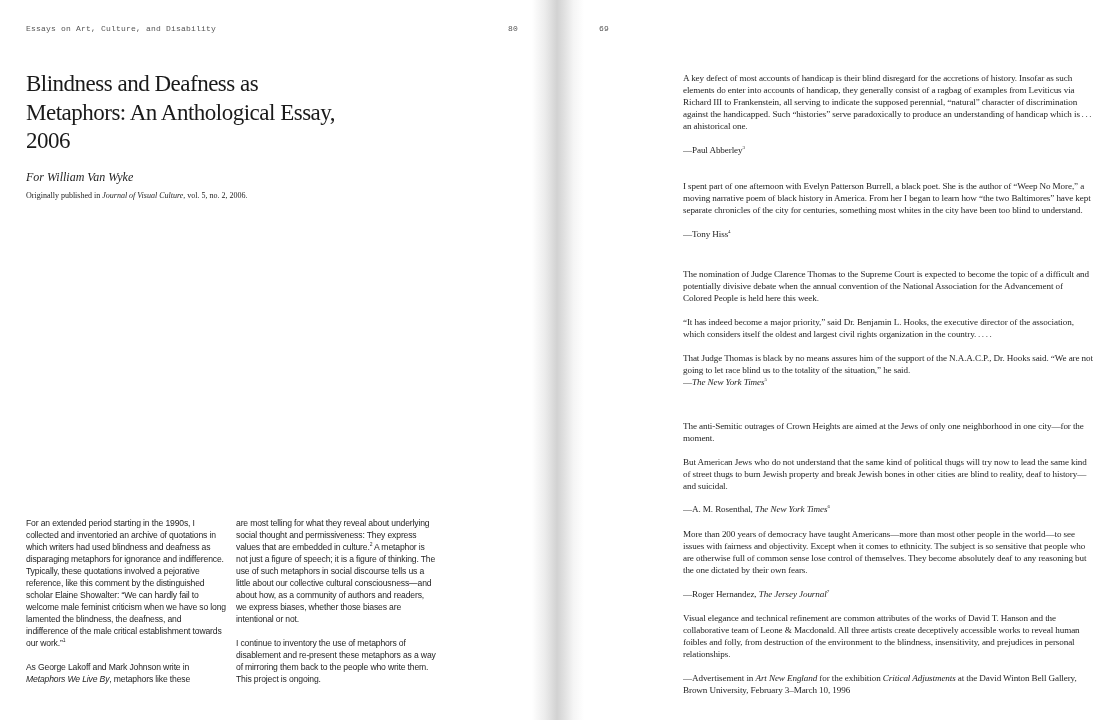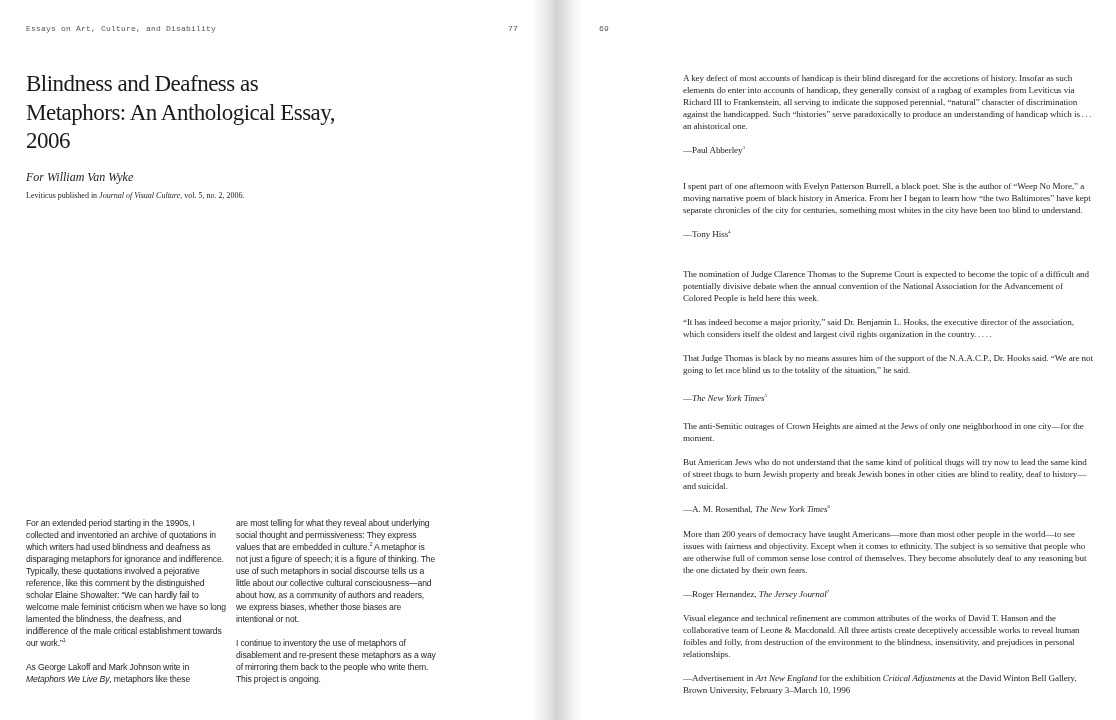--- a/index.html
+++ b/index.html
@@ -71,32 +71,32 @@
   .source { display: block; }
 </style>
 </head>
 <body>
 
 <div class="spread">
 
   <div class="gutter"></div>
 
   <div class="running-head rh-title">Essays on Art, Culture, and Disability</div>
-  <div class="running-head folio-left">77</div>
+  <div class="running-head folio-left">80</div>
   <div class="running-head folio-right">69</div>
 
   <h1 class="title">
     <span>Blindness and Deafness as</span><br>
     <span>Metaphors: An Anthological Essay,</span><br>
     <span>2006</span>
   </h1>
 
   <div class="dedication">For William Van Wyke</div>
 
-  <div class="pubnote"><span>Leviticus published in </span><i>Journal of Visual Culture</i><span>, vol. 5, no. 2, 2006.</span></div>
+  <div class="pubnote"><span>Originally published in </span><i>Journal of Visual Culture</i><span>, vol. 5, no. 2, 2006.</span></div>
 
   <div class="sans-col col-a">
     <p><span>For an extended period starting in the 1990s, I collected and inventoried an archive of quotations in which writers had used blindness and deafness as disparaging metaphors for ignorance and indifference. Typically, these quotations involved a pejorative reference, like this comment by the distinguished scholar Elaine Showalter: “We can hardly fail to welcome male feminist criticism when we have so long lamented the blindness, the deafness, and indifference of the male critical establishment towards our work.”</span><sup>1</sup></p>
     <p><span>As George Lakoff and Mark Johnson write in </span><i>Metaphors We Live By</i><span>, metaphors like these</span></p>
   </div>
 
   <div class="sans-col col-b">
     <p><span>are most telling for what they reveal about underlying social thought and permissiveness: They express values that are embedded in culture.</span><sup>2</sup><span> A metaphor is not just a figure of speech; it is a figure of thinking. The use of such metaphors in social discourse tells us a little about our collective cultural consciousness—and about how, as a community of authors and readers, we express biases, whether those biases are intentional or not.</span></p>
     <p>I continue to inventory the use of metaphors of disablement and re-present these metaphors as a way of mirroring them back to the people who write them. This project is ongoing.</p>
   </div>
@@ -109,21 +109,21 @@
     </div>
 
     <div class="quote-block" style="top:108px">
       <p>I spent part of one afternoon with Evelyn Patterson Burrell, a black poet. She is the author of “Weep No More,” a moving narrative poem of black history in America. From her I began to learn how “the two Baltimores” have kept separate chronicles of the city for centuries, something most whites in the city have been too blind to understand.</p>
       <span class="source"><span>—Tony Hiss</span><sup>4</sup></span>
     </div>
 
     <div class="quote-block" style="top:196px">
       <p>The nomination of Judge Clarence Thomas to the Supreme Court is expected to become the topic of a difficult and potentially divisive debate when the annual convention of the National Association for the Advancement of Colored People is held here this week.</p>
       <p>“It has indeed become a major priority,” said Dr. Benjamin L. Hooks, the executive director of the association, which considers itself the oldest and largest civil rights organization in the country. . . . .</p>
-      <p style="margin-bottom:16px">That Judge Thomas is black by no means assures him of the support of the N.A.A.C.P., Dr. Hooks said. “We are not going to let race blind us to the totality of the situation,” he said.</p>
+      <p style="margin-bottom:0">That Judge Thomas is black by no means assures him of the support of the N.A.A.C.P., Dr. Hooks said. “We are not going to let race blind us to the totality of the situation,” he said.</p>
       <span class="source"><span>—</span><i>The New York Times</i><sup>5</sup></span>
     </div>
 
     <div class="quote-block" style="top:348px">
       <p>The anti-Semitic outrages of Crown Heights are aimed at the Jews of only one neighborhood in one city—for the moment.</p>
       <p style="margin-bottom:11px">But American Jews who do not understand that the same kind of political thugs will try now to lead the same kind of street thugs to burn Jewish property and break Jewish bones in other cities are blind to reality, deaf to history—and suicidal.</p>
       <span class="source"><span>—A. M. Rosenthal, </span><i>The New York Times</i><sup>6</sup></span>
     </div>
 
     <div class="quote-block" style="top:456px">

